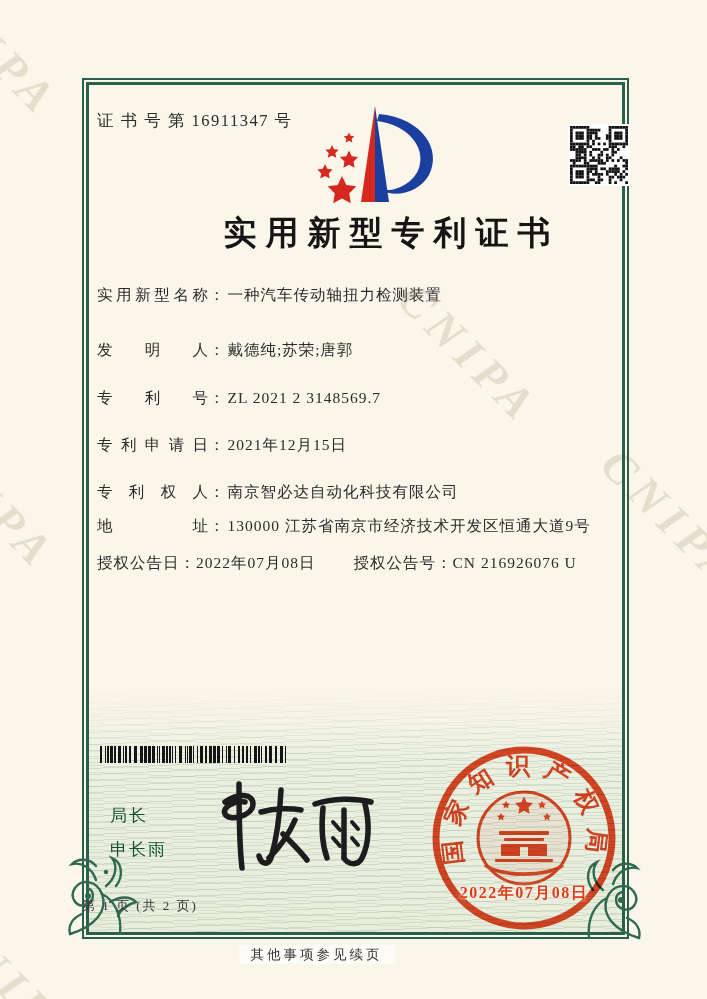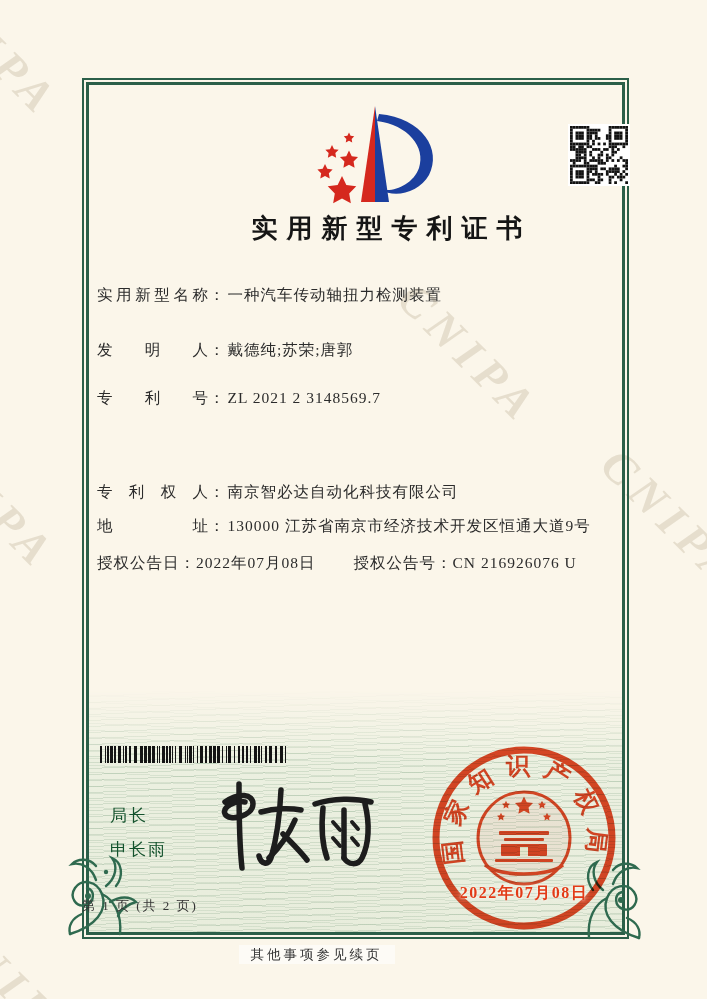--- a/index.html
+++ b/index.html
@@ -15,21 +15,21 @@
   .pattern{position:absolute;left:0;right:0;bottom:0;height:242px;
       background:
         repeating-linear-gradient(177.5deg, rgba(112,152,118,0.22) 0 1px, rgba(0,0,0,0) 1px 6px),
         repeating-linear-gradient(182.5deg, rgba(112,152,118,0.16) 0 1px, rgba(0,0,0,0) 1px 7px),
         linear-gradient(#edf1e2,#e8eddc);
       -webkit-mask-image:linear-gradient(to bottom,transparent,#000 70px);
       mask-image:linear-gradient(to bottom,transparent,#000 70px);}
   
   .abs{position:absolute;z-index:2;}
   .cert-no{left:97px;top:110px;font-size:16.5px;letter-spacing:1.5px;color:#2a2a2a;}
-  .title{left:82px;top:211px;width:619px;text-align:center;font-size:26px;font-weight:bold;
+  .title{left:82px;top:211px;width:619px;text-align:center;font-size:33px;font-weight:bold;
          letter-spacing:9px;color:#151515;}
   .field-row{left:97px;width:520px;font-size:15.5px;letter-spacing:1px;color:#2b2b2b;white-space:nowrap;}
   .flabel{display:inline-block;width:112px;text-align:justify;text-align-last:justify;vertical-align:top;}
   .fval{margin-left:2px;}
   .grant2{margin-left:38px;margin-top:48px;}
   .paras{left:97px;top:586px;width:518px;font-size:14.5px;line-height:1.82;color:#333;text-align:justify;}
   .paras p{margin:0;text-indent:2em;}
   .signer{left:110px;font-size:17px;letter-spacing:2px;color:#14532d;font-family:"Liberation Sans",sans-serif;}
   .pagenum{left:82px;top:897px;width:543px;font-size:13px;letter-spacing:2px;color:#333;}
   .note{left:0;top:946px;width:633px;text-align:center;font-size:13.5px;letter-spacing:3px;color:#333;}
@@ -57,20 +57,21 @@
   <div class="wm" style="left:-58px;top:418px;">CNIPA</div>
   <div class="wm" style="left:628px;top:438px;">CNIPA</div>
   <div class="wm" style="left:-32px;top:903px;">CNIPA</div>
 
   <div class="frame">
     <div class="frame-inner">
       <div class="pattern"></div>
     </div>
   </div>
 
+  <div class="abs cert-no">证 书 号 第 16911347 号</div>
 
   <svg class="abs logo" viewBox="0 0 170 118">
     <g fill="#d5281e">
       <path transform="translate(62,40) scale(0.55)" d="M0,-10 2.9,-4 9.5,-3.1 4.8,1.6 5.9,8.1 0,5 -5.9,8.1 -4.8,1.6 -9.5,-3.1 -2.9,-4Z"></path>
       <path transform="translate(45,54) scale(0.7)" d="M0,-10 2.9,-4 9.5,-3.1 4.8,1.6 5.9,8.1 0,5 -5.9,8.1 -4.8,1.6 -9.5,-3.1 -2.9,-4Z"></path>
       <path transform="translate(62,62) scale(0.95)" d="M0,-10 2.9,-4 9.5,-3.1 4.8,1.6 5.9,8.1 0,5 -5.9,8.1 -4.8,1.6 -9.5,-3.1 -2.9,-4Z"></path>
       <path transform="translate(38,74) scale(0.8)" d="M0,-10 2.9,-4 9.5,-3.1 4.8,1.6 5.9,8.1 0,5 -5.9,8.1 -4.8,1.6 -9.5,-3.1 -2.9,-4Z"></path>
       <path transform="translate(55,93) scale(1.5)" d="M0,-10 2.9,-4 9.5,-3.1 4.8,1.6 5.9,8.1 0,5 -5.9,8.1 -4.8,1.6 -9.5,-3.1 -2.9,-4Z"></path>
       <polygon points="88,8 74,104 88,104"></polygon>
     </g>
@@ -323,20 +324,23 @@
 
   <div class="abs field-row" style="top:285px">
     <span class="flabel">实用新型名称</span><span>：</span><span class="fval">一种汽车传动轴扭力检测装置</span>
   </div>
   <div class="abs field-row" style="top:340px">
     <span class="flabel">发明人</span><span>：</span><span class="fval">戴德纯;苏荣;唐郭</span>
   </div>
   <div class="abs field-row" style="top:388px">
     <span class="flabel">专利号</span><span>：</span><span class="fval">ZL 2021 2 3148569.7</span>
   </div>
+  <div class="abs field-row" style="top:435px">
+    <span class="flabel">专利申请日</span><span>：</span><span class="fval">2021年12月15日</span>
+  </div>
   <div class="abs field-row" style="top:482px">
     <span class="flabel">专利权人</span><span>：</span><span class="fval">南京智必达自动化科技有限公司</span>
   </div>
   <div class="abs field-row" style="top:516px">
     <span class="flabel">地址</span><span>：</span><span class="fval">130000 江苏省南京市经济技术开发区恒通大道9号</span>
   </div>
   <div class="abs field-row" style="top:553px">
     <span>授权公告日</span><span>：</span><span>2022年07月08日</span><span class="grant2">授权公告号</span><span>：</span><span>CN 216926076 U</span>
   </div>
 

